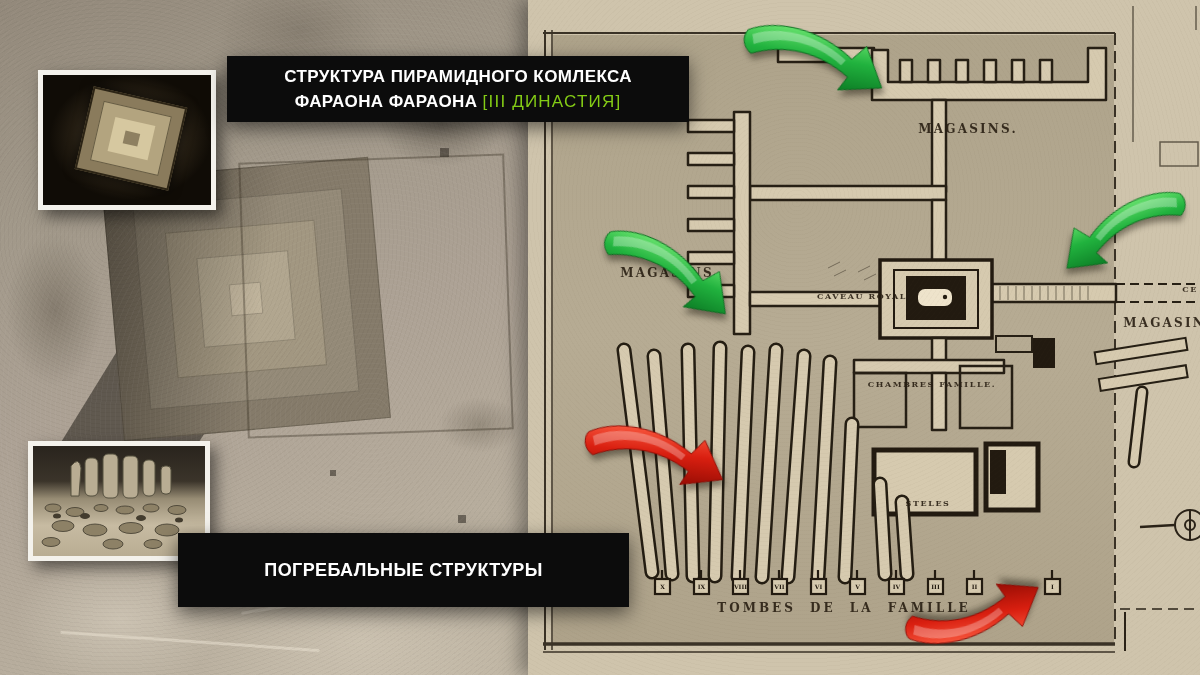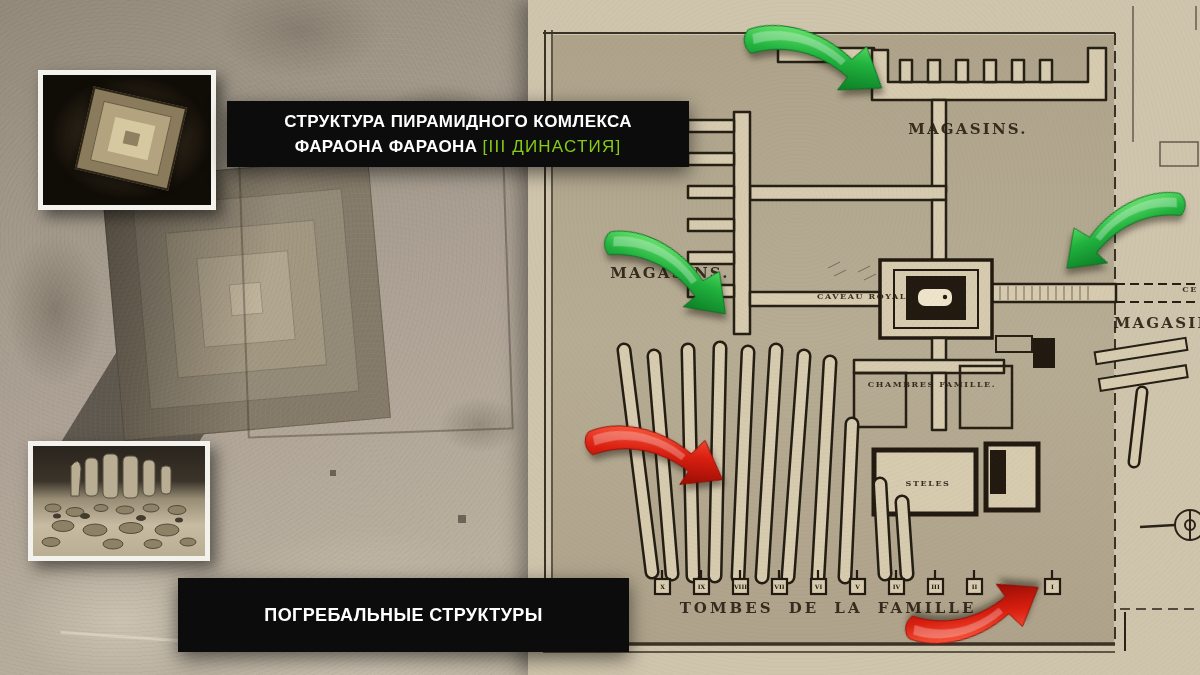--- a/index.html
+++ b/index.html
@@ -48,35 +48,35 @@
   .pyrtop .in1{position:absolute;inset:12%;background:#b3a47f;border:1px solid rgba(30,24,12,.5);}
   .pyrtop .in2{position:absolute;inset:28%;background:#d6c8a0;}
   .pyrtop .in3{position:absolute;inset:42%;background:#8e8061;}
   .inset-bottom{left:28px;top:441px;width:172px;height:110px;
     background:linear-gradient(#29241d 0%,#3b342a 32%,#978c74 48%,#c7bba2 72%,#b9ad93 100%);}
   .inset-bottom svg{position:absolute;inset:0;}
 
   
   .banner{position:absolute;background:#0c0c0c;color:#fff;text-align:center;z-index:40;
     display:flex;flex-direction:column;justify-content:center;
-    box-shadow:0 6px 18px rgba(0,0,0,.55);letter-spacing:.4px;margin-top:45px;}
+    box-shadow:0 6px 18px rgba(0,0,0,.55);letter-spacing:.4px;}
   .banner .row{white-space:nowrap;}
   .banner .b{font-weight:bold;}
   .banner .l{font-weight:normal;color:#84cc16;letter-spacing:1.2px;}
   .banner-top{left:227px;top:56px;width:462px;height:66px;font-size:17px;line-height:25px;}
   .banner-bottom{left:178px;top:533px;width:451px;height:74px;font-size:18px;line-height:27px;}
 
   
   .map{position:absolute;left:528px;top:0;width:672px;height:675px;background:#cfc4ac;
     box-shadow:-8px 0 18px rgba(0,0,0,.35);}
   .map .paper-grain{position:absolute;inset:0;opacity:.5;pointer-events:none;
     background:repeating-radial-gradient(circle at 40% 30%, rgba(90,75,50,.06) 0 1px, transparent 1px 4px);}
   .map svg.plan{position:absolute;inset:0;}
   .mlabel{position:absolute;transform:translate(-50%,-50%);font-family:"DejaVu Serif",serif;
-    font-size:15px;font-weight:700;letter-spacing:2.2px;color:rgba(40,30,18,.9);
+    font-size:12px;font-weight:700;letter-spacing:2.2px;color:rgba(40,30,18,.9);
     white-space:nowrap;z-index:10;}
   .mlabel.small{font-size:8px;letter-spacing:1.6px;}
   .tnum{position:absolute;top:583px;width:15px;text-align:center;font-size:6px;
     font-family:"DejaVu Serif",serif;font-weight:700;color:#1e160c;z-index:10;}
 
   
   .arrow{position:absolute;z-index:30;filter:drop-shadow(3px 5px 3px rgba(20,15,5,.45));}
   .hiddendefs{position:absolute;width:0;height:0;}
 </style>
 </head>
@@ -286,22 +286,22 @@
         <line x1="592" y1="609" x2="672" y2="609" stroke-width="1.5" stroke-dasharray="10 6"></line>
         <line x1="597" y1="612" x2="597" y2="651" stroke-width="2"></line>
       </g>
     </svg>
 
     <span class="mlabel" style="left:440px;top:129px;">MAGASINS.</span>
     <span class="mlabel" style="left:142px;top:273px;">MAGASINS.</span>
     <span class="mlabel small" style="left:334px;top:296px;">CAVEAU ROYAL</span>
     <span class="mlabel" style="left:642px;top:323px;">MAGASINS</span>
     <span class="mlabel small" style="left:404px;top:384px;">CHAMBRES FAMILLE.</span>
-    <span class="mlabel small" style="left:400px;top:483px;">STELES</span>
-    <span class="mlabel" style="left:300px;top:608px;letter-spacing:3px;word-spacing:7px;">TOMBES DE LA FAMILLE</span>
+    <span class="mlabel small" style="left:400px;top:503px;">STELES</span>
+    <span class="mlabel" style="left:316px;top:608px;letter-spacing:3px;word-spacing:7px;">TOMBES DE LA FAMILLE</span>
     <span class="mlabel small" style="left:662px;top:289px;">CE</span>
 
     <span class="tnum" style="left:127px;">X</span>
     <span class="tnum" style="left:166px;">IX</span>
     <span class="tnum" style="left:205px;">VIII</span>
     <span class="tnum" style="left:244px;">VII</span>
     <span class="tnum" style="left:283px;">VI</span>
     <span class="tnum" style="left:322px;">V</span>
     <span class="tnum" style="left:361px;">IV</span>
     <span class="tnum" style="left:400px;">III</span>

